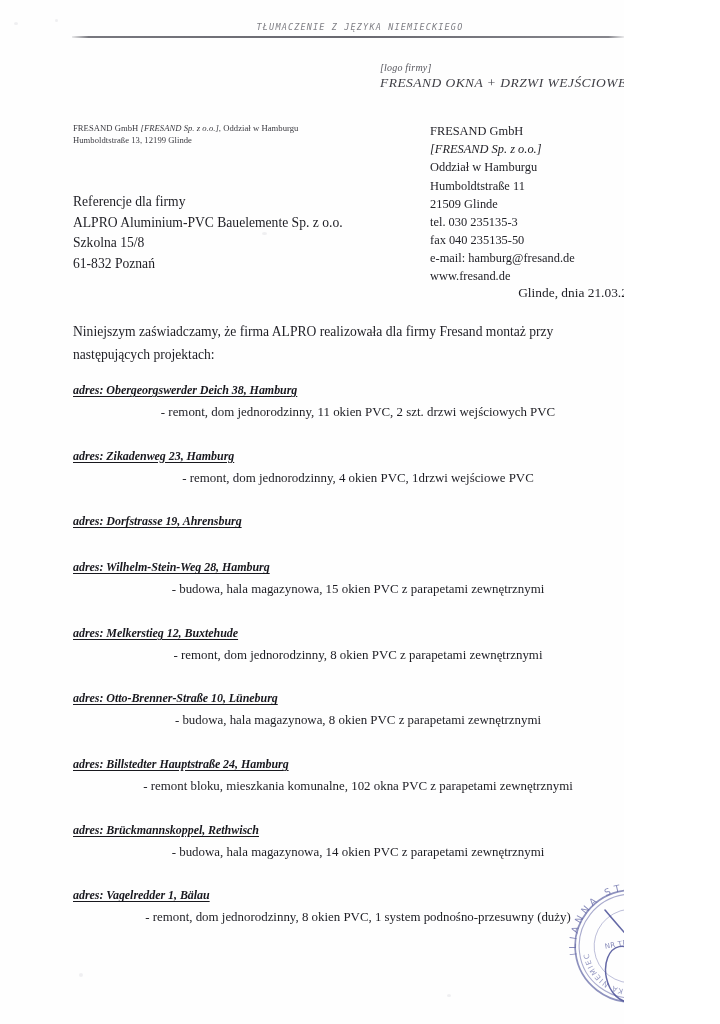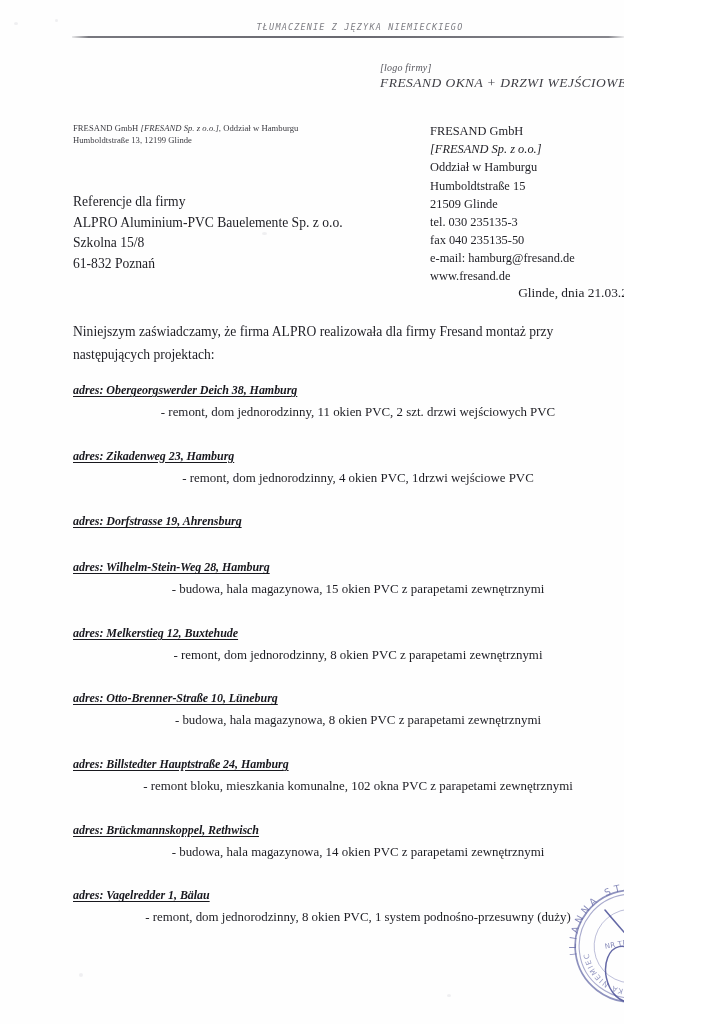--- a/index.html
+++ b/index.html
@@ -225,21 +225,21 @@
 
   <div class="sender-micro">
     <div><span>FRESAND GmbH </span><span class="ital">[FRESAND  Sp. z o.o.]</span><span>, Oddział w Hamburgu</span></div>
     <div>Humboldtstraße 13, 12199 Glinde</div>
   </div>
 
   <div class="addr-right">
     <div>FRESAND GmbH</div>
     <div class="ital">[FRESAND  Sp. z o.o.]</div>
     <div>Oddział w Hamburgu</div>
-    <div>Humboldtstraße 15</div>
+    <div>Humboldtstraße 11</div>
     <div>21509 Glinde</div>
     <div>tel. 030 235135-3</div>
     <div>fax 040 235135-50</div>
     <div>e-mail: hamburg@fresand.de</div>
     <div>www.fresand.de</div>
   </div>
 
   <div class="addr-recipient">
     <div>Referencje dla firmy</div>
     <div>ALPRO Aluminium-PVC Bauelemente Sp. z o.o.</div>

